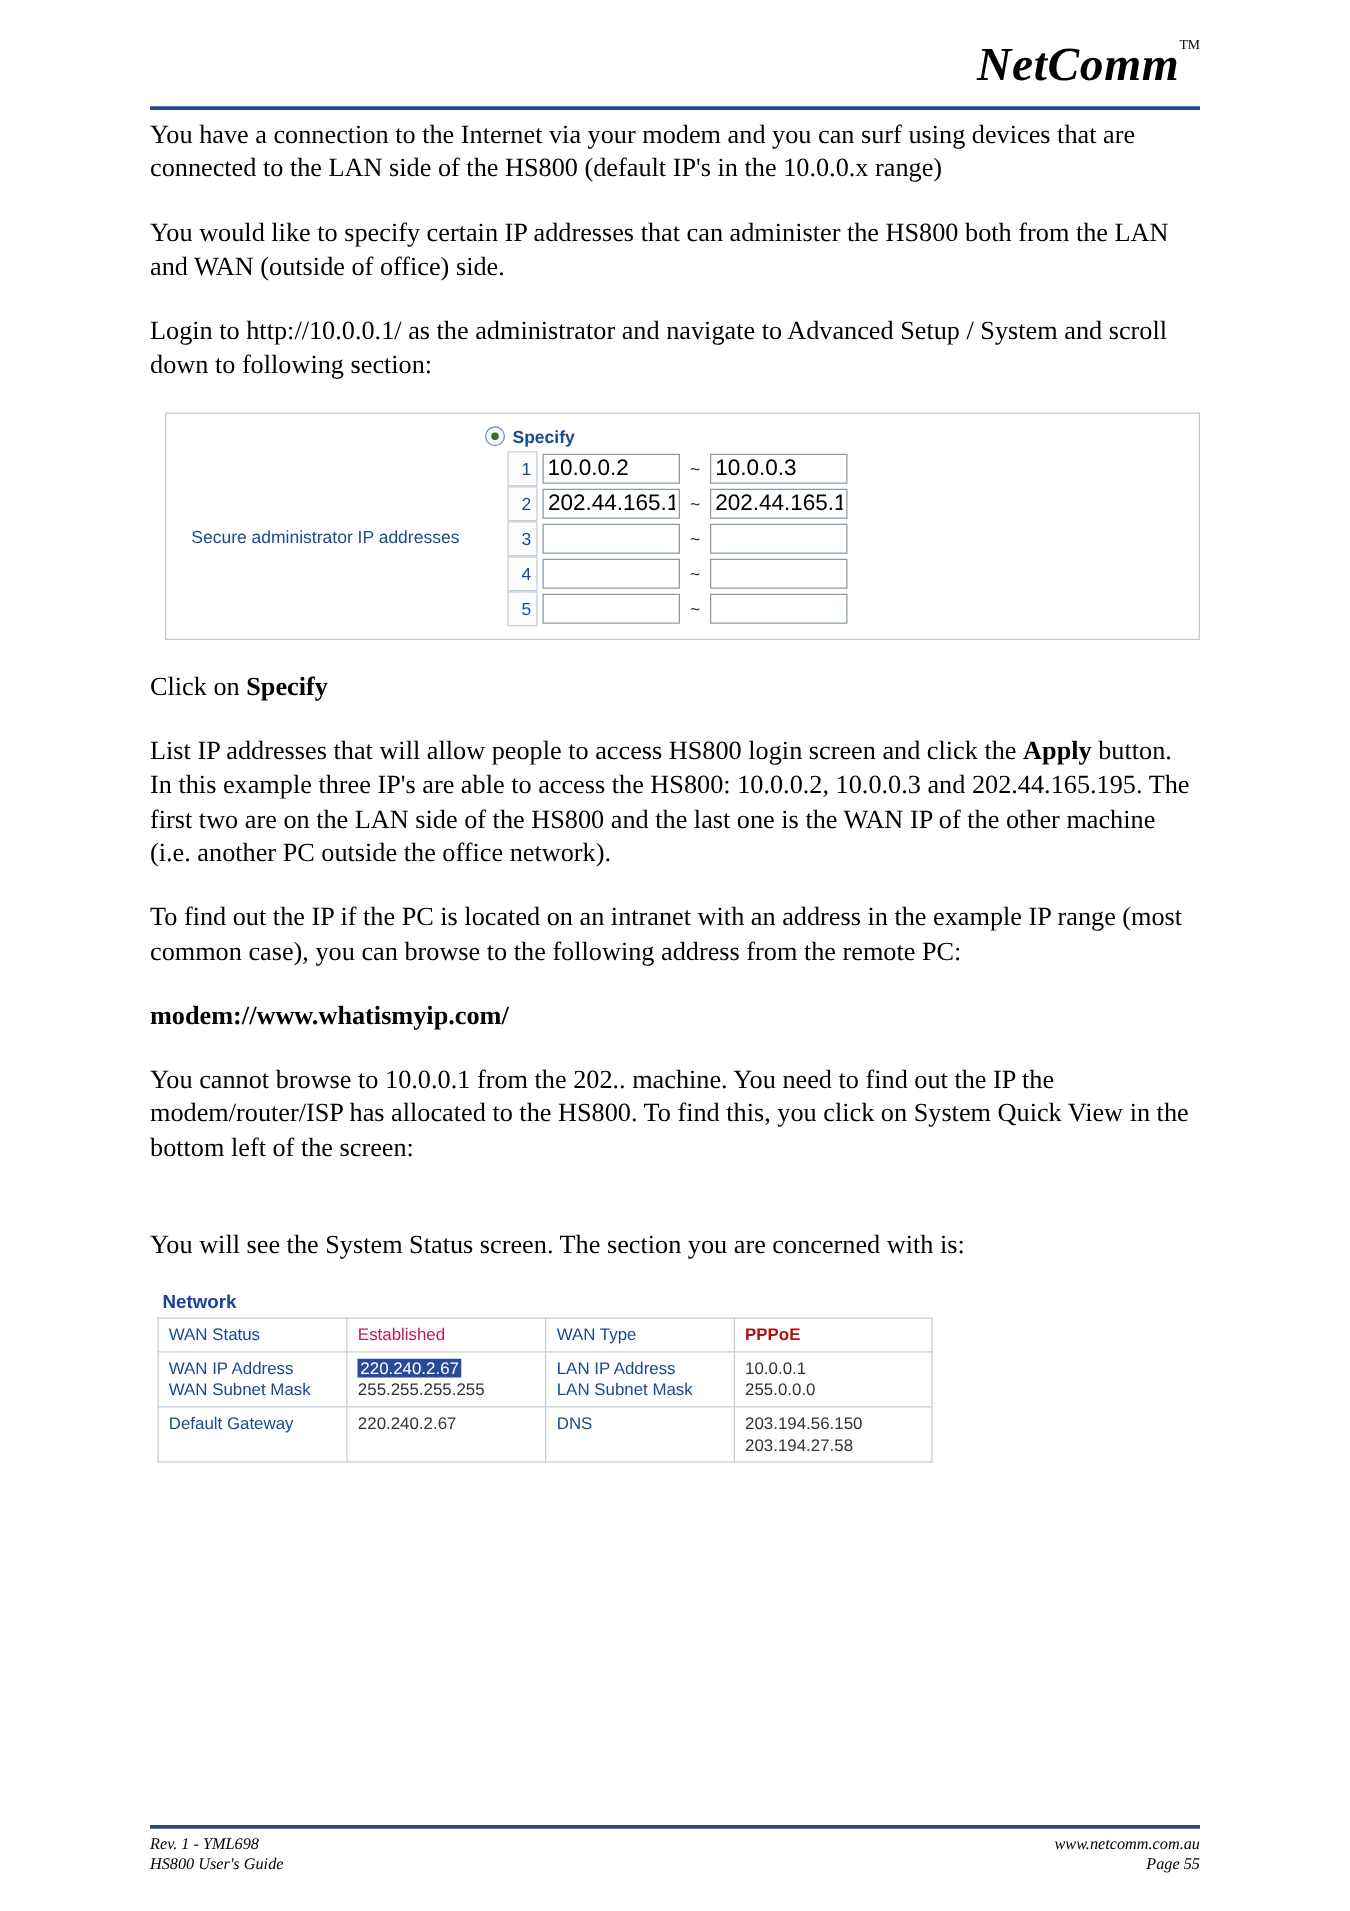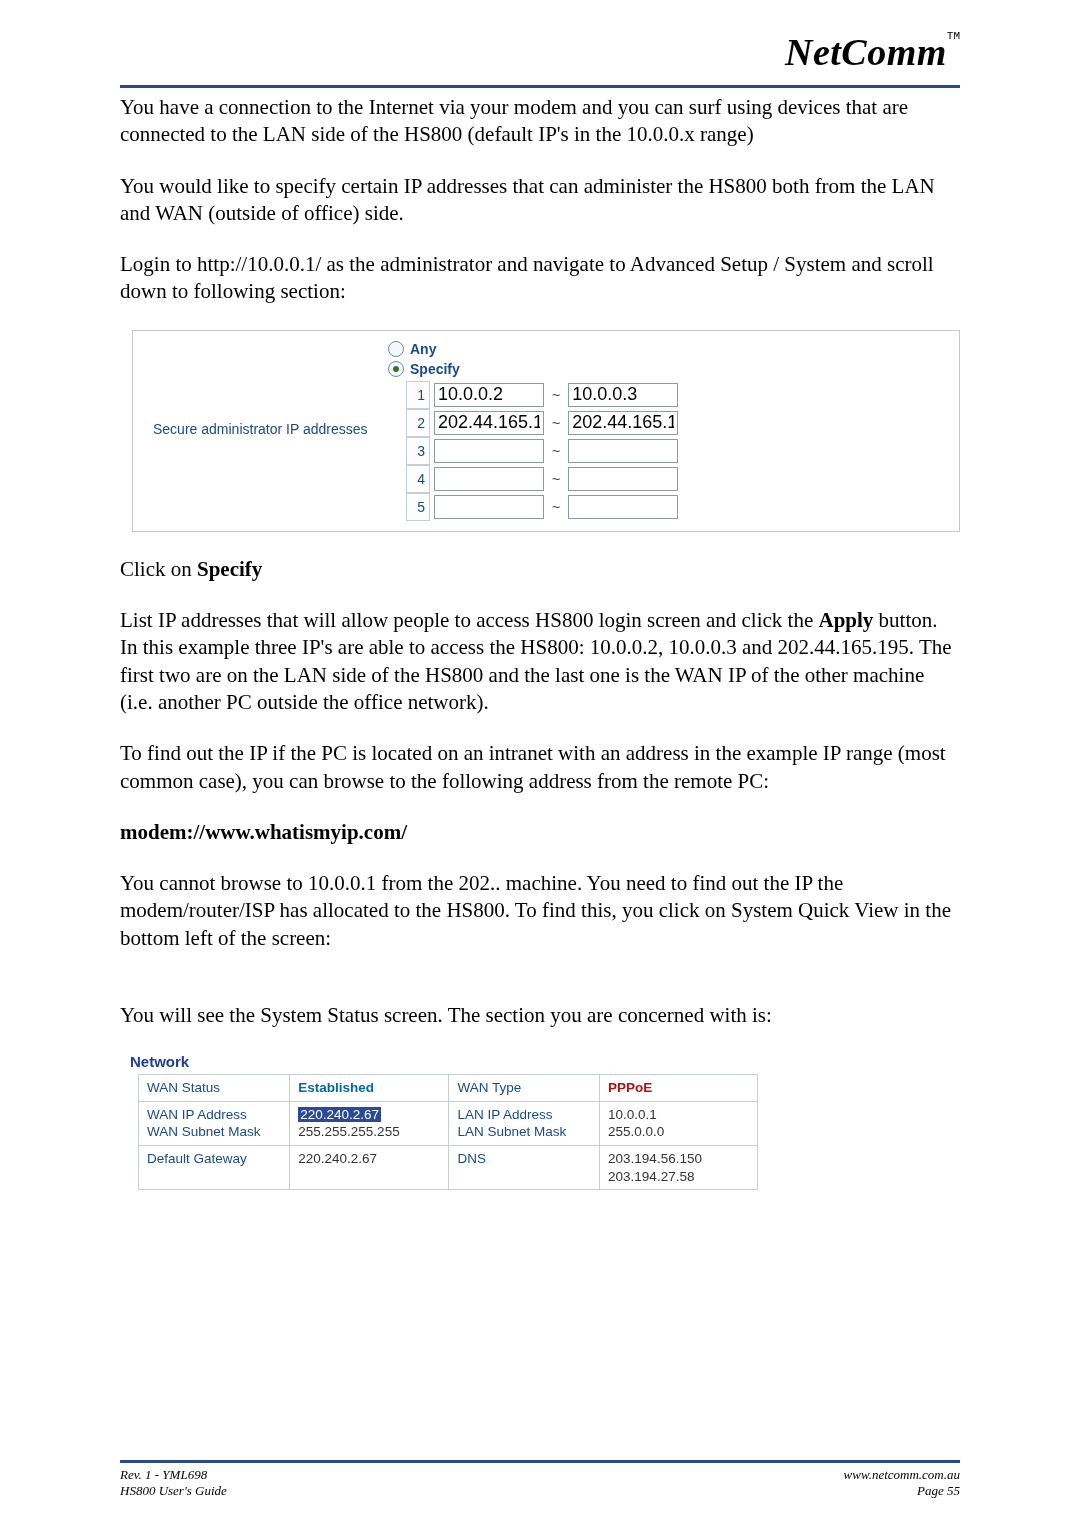--- a/index.html
+++ b/index.html
@@ -25,21 +25,21 @@
   .logo-text {
     font-family: "Brush Script MT", cursive;
     font-weight: bold;
     font-style: italic;
     font-size: 38px;
     color: #000;
     letter-spacing: 0.5px;
     margin-left: 42px;
   }
   .logo-tm {
-    font-family: Liberation Mono, monospace;
+    font-family: Liberation Serif, serif;
     font-size: 11px;
     vertical-align: top;
     font-style: normal;
     font-weight: normal;
   }
   .hr-top {
     border: none;
     border-top: 3px solid #2a4890;
     margin: 55px 0 6px 0;
   }
@@ -124,34 +124,34 @@
   .network-heading {
     color: #1a3fa0;
     font-family: Arial, sans-serif;
     font-weight: bold;
     font-size: 15px;
     margin: 0 0 4px 10px;
   }
   .net-table {
     border-collapse: collapse;
     width: 620px;
-    margin-left: 18px;
+    margin-left: 6px;
     font-family: Arial, sans-serif;
     font-size: 13.5px;
     padding-left: 33px;
   }
   .net-table td {
     border: 1px solid #c7cdd6;
     padding: 4px 8px;
     vertical-align: top;
     line-height: 1.3;
   }
   .net-lbl { color: #184a8f; width: 150px; }
   .net-val { color: #333; width: 150px; }
-  .net-boldval { color: #0369a1; font-weight: bold; }
+  .net-boldval { color: #be185d; font-weight: normal; }
   .net-red { color: #b01010; font-weight: bold; }
   .net-hl {
     background: #2b4999;
     color: #fff;
     padding: 0 2px;
   }
   .footer {
     position: absolute;
     bottom: 30px;
     left: 120px;
@@ -183,24 +183,20 @@
   <div class="content">
     <p>You have a connection to the Internet via your modem and you can surf using devices that are connected to the LAN side of the HS800 (default IP's in the 10.0.0.x range)</p>
     <p>You would like to specify certain IP addresses that can administer the HS800 both from the LAN and WAN (outside of office) side.</p>
     <p>Login to http://10.0.0.1/ as the administrator and navigate to Advanced Setup / System and scroll down to following section:</p>
 
     <div class="screenshot1">
       <div class="s1-left">
         <div>Secure administrator IP addresses</div>
       </div>
       <div class="s1-right">
-        <div class="radio-row">
-          <span class="radio"></span>
-          <span>Any</span>
-        </div>
         <div class="radio-row">
           <span class="radio checked"></span>
           <span>Specify</span>
         </div>
         <table class="iprow-table">
           <tbody>
               <tr>
             <td class="idx">1</td>
             <td><input class="ipinput" value="10.0.0.2" style=""></td>
             <td class="tilde">~</td>

